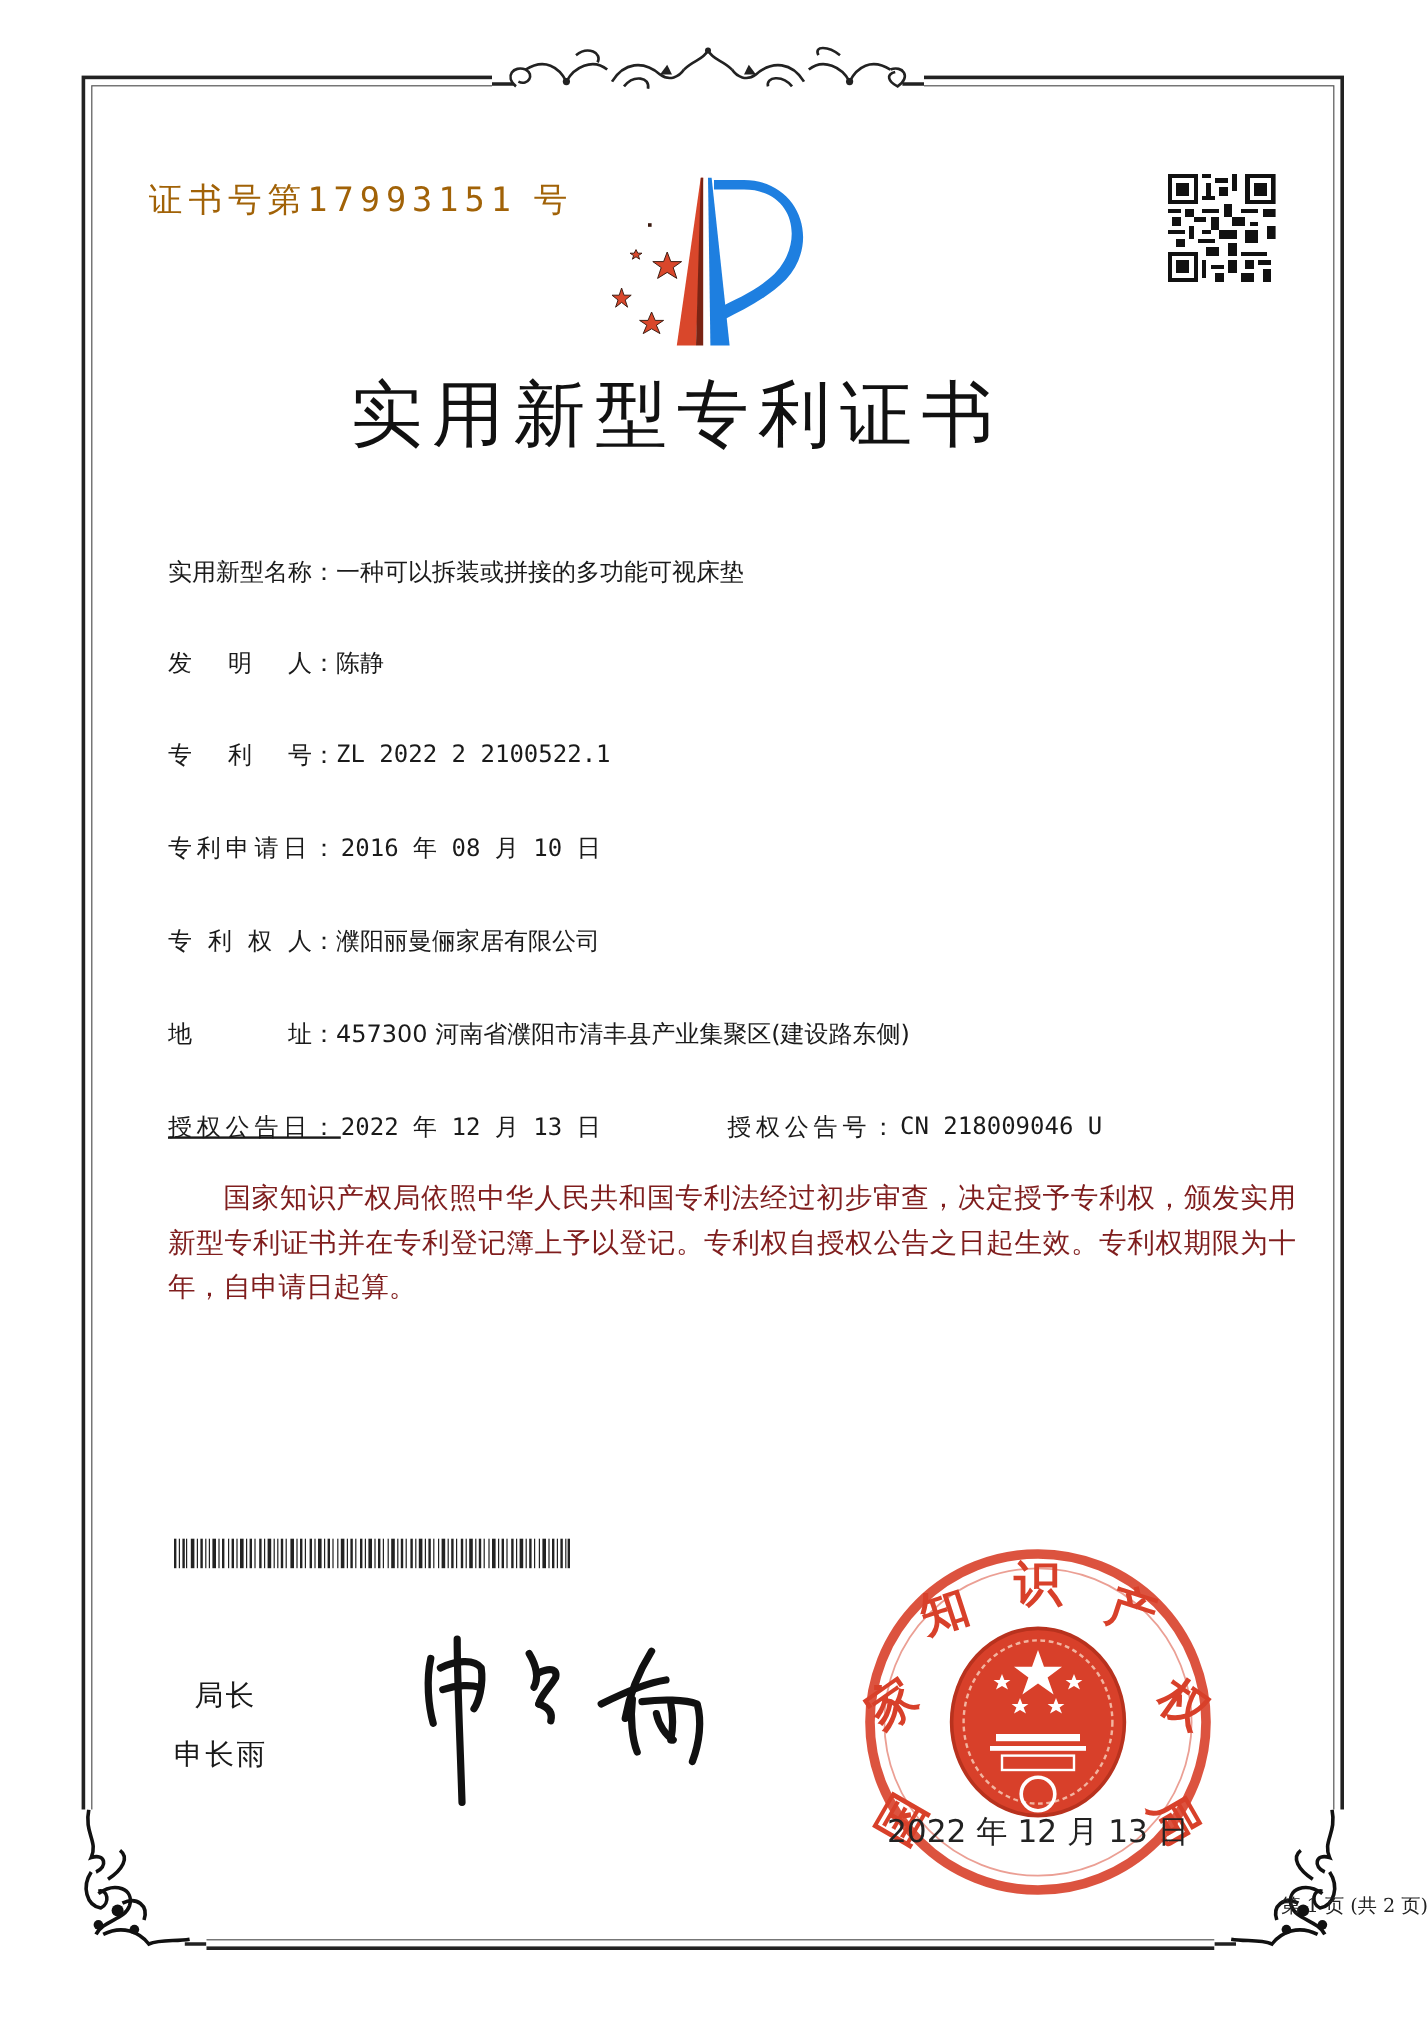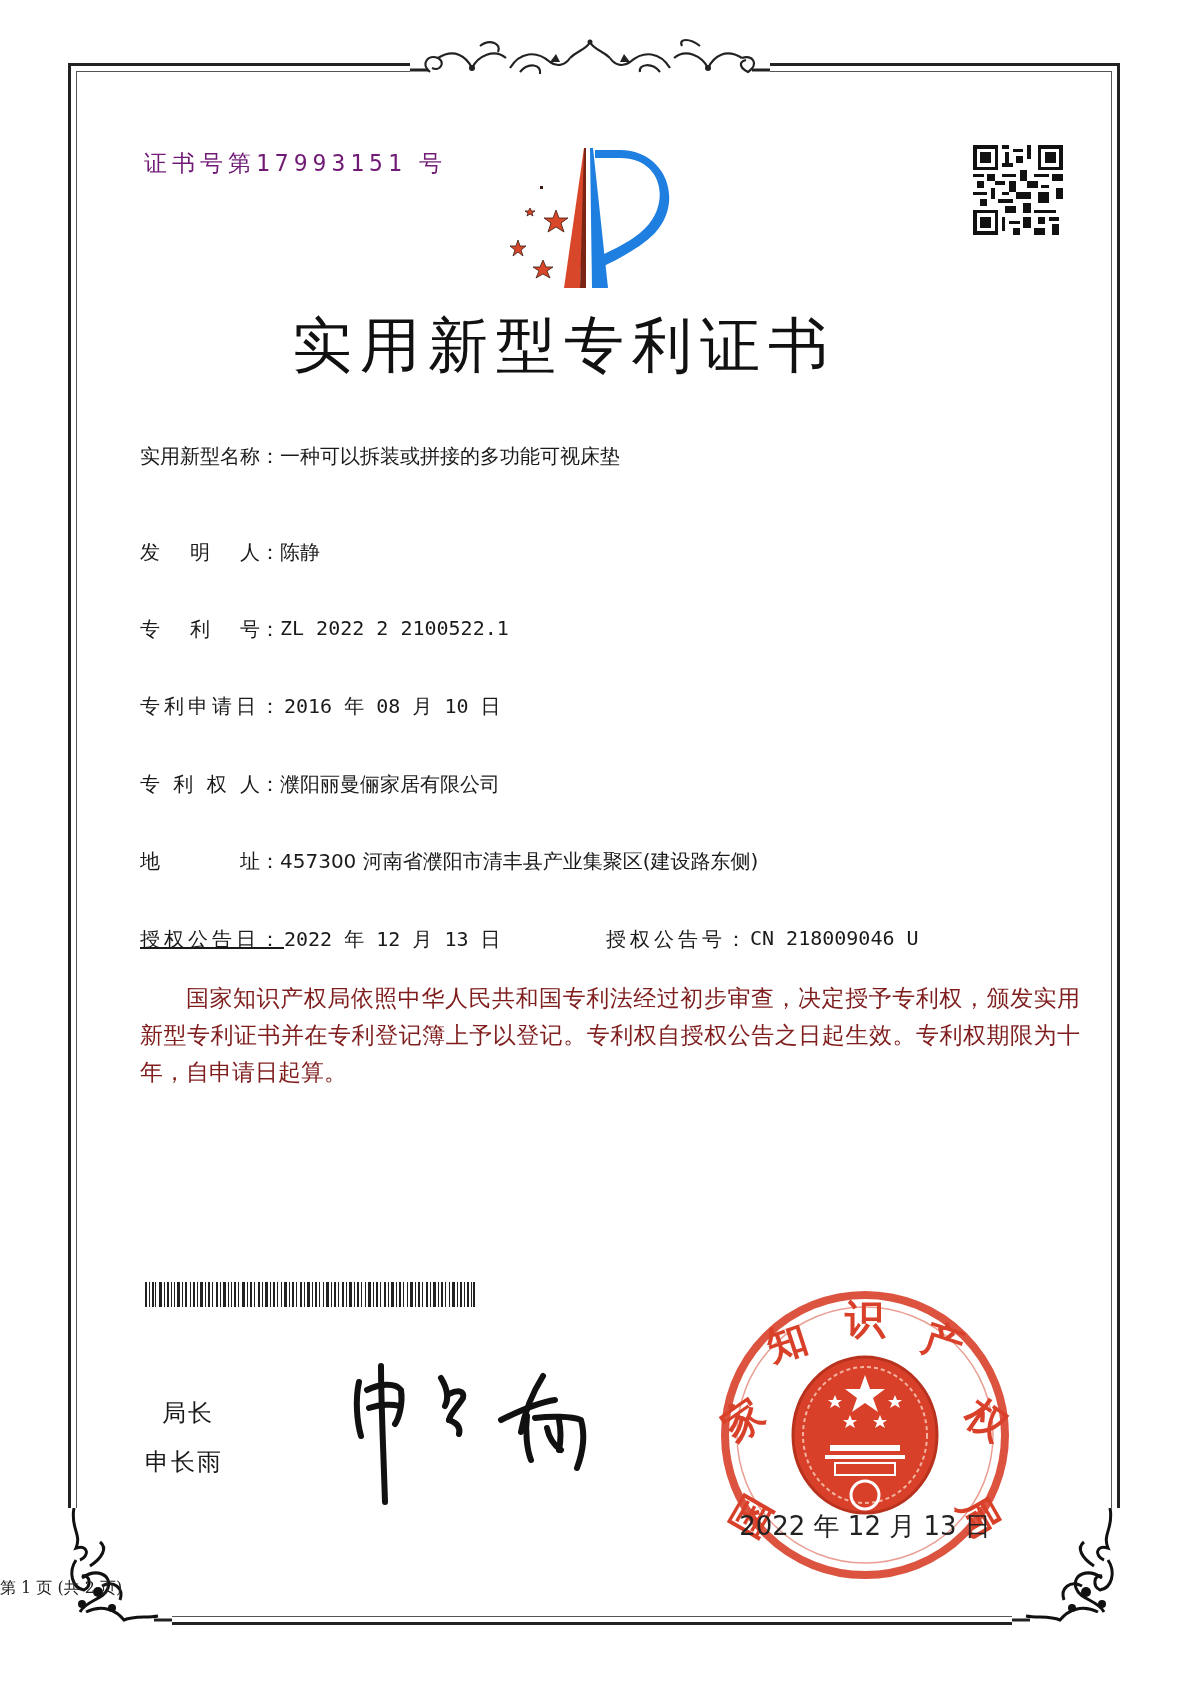--- a/index.html
+++ b/index.html
@@ -13,42 +13,42 @@
     border: 3px solid #222; box-sizing: border-box;
   }
   .frame-inner {
     position: absolute; left: 76px; top: 71px; width: 1036px; height: 1546px;
     border: 1px solid #555; box-sizing: border-box;
   }
   .top-ornament { left: 410px; top: 28px; width: 360px; height: 52px; background: #fff; }
   .corner { width: 110px; height: 120px; background: #fff; }
   .corner-bl { left: 62px; top: 1508px; }
   .corner-br { left: 1012px; top: 1508px; }
-  .cert-no { left: 144px; top: 148px; font-size: 23px; letter-spacing: 5px; color: #701a75; }
+  .cert-no { left: 124px; top: 148px; font-size: 28px; letter-spacing: 5px; color: #a16207; }
   .qr { left: 973px; top: 145px; width: 90px; height: 90px; }
   .logo { left: 500px; top: 148px; width: 175px; height: 145px; }
   .title {
     left: 0; width: 1128px; top: 306px; text-align: center;
     font-family: "DejaVu Serif", "Liberation Serif", serif;
     font-size: 60px; letter-spacing: 8px; color: #111;
   }
   .field { left: 140px; font-size: 20px; color: #1a1a1a; white-space: nowrap; display: flex; }
   .lbl-spread { display: inline-flex; justify-content: space-between; }
   .mono { font-family: "DejaVu Sans Mono", "Liberation Mono", monospace; }
   .para {
     left: 140px; width: 940px; font-family: Liberation Sans, sans-serif;
     font-size: 23px; line-height: 37px; color: #7f1d1d; text-align: justify;
   }
   .para p { margin: 0; text-indent: 2em; }
   .barcode { left: 145px; top: 1282px; width: 330px; height: 25px; }
   .sig-title { left: 145px; font-size: 24px; letter-spacing: 2px; }
   .signature { left: 345px; top: 1360px; width: 260px; height: 150px; }
   .seal { left: 715px; top: 1285px; width: 300px; height: 300px; }
   .page-no {
-    left: 0; width: 1190px; top: 1578px; text-align: left;
+    left: 0; width: 1190px; top: 1578px; text-align: right;
     font-family: "DejaVu Serif", "Liberation Serif", serif; font-size: 16px; color: #222;
   }
 </style>
 </head>
 <body>
 
 <div class="frame-outer"></div>
 <div class="frame-inner"></div>
 
 <svg class="abs top-ornament" viewBox="0 0 360 52">
@@ -178,21 +178,21 @@
       <rect x="10" y="21" width="3" height="1"></rect>
       <rect x="14" y="20" width="2" height="3"></rect>
     <rect x="11" y="23" width="2" height="2"></rect>
       <rect x="17" y="23" width="3" height="2"></rect>
       <rect x="22" y="22" width="2" height="3"></rect>
   </g>
 </svg>
 
 <div class="abs title">实用新型专利证书</div>
 
-<div class="abs field" style="top:443px;">
+<div class="abs field" style="top:463px;">
   <span>实用新型名称：</span>
   <span>一种可以拆装或拼接的多功能可视床垫</span>
 </div>
 
 <div class="abs field" style="top:539px;">
   <span class="lbl-spread" style="width:120px;">
     <span>发</span>
     <span>明</span>
     <span>人</span>
   </span>

